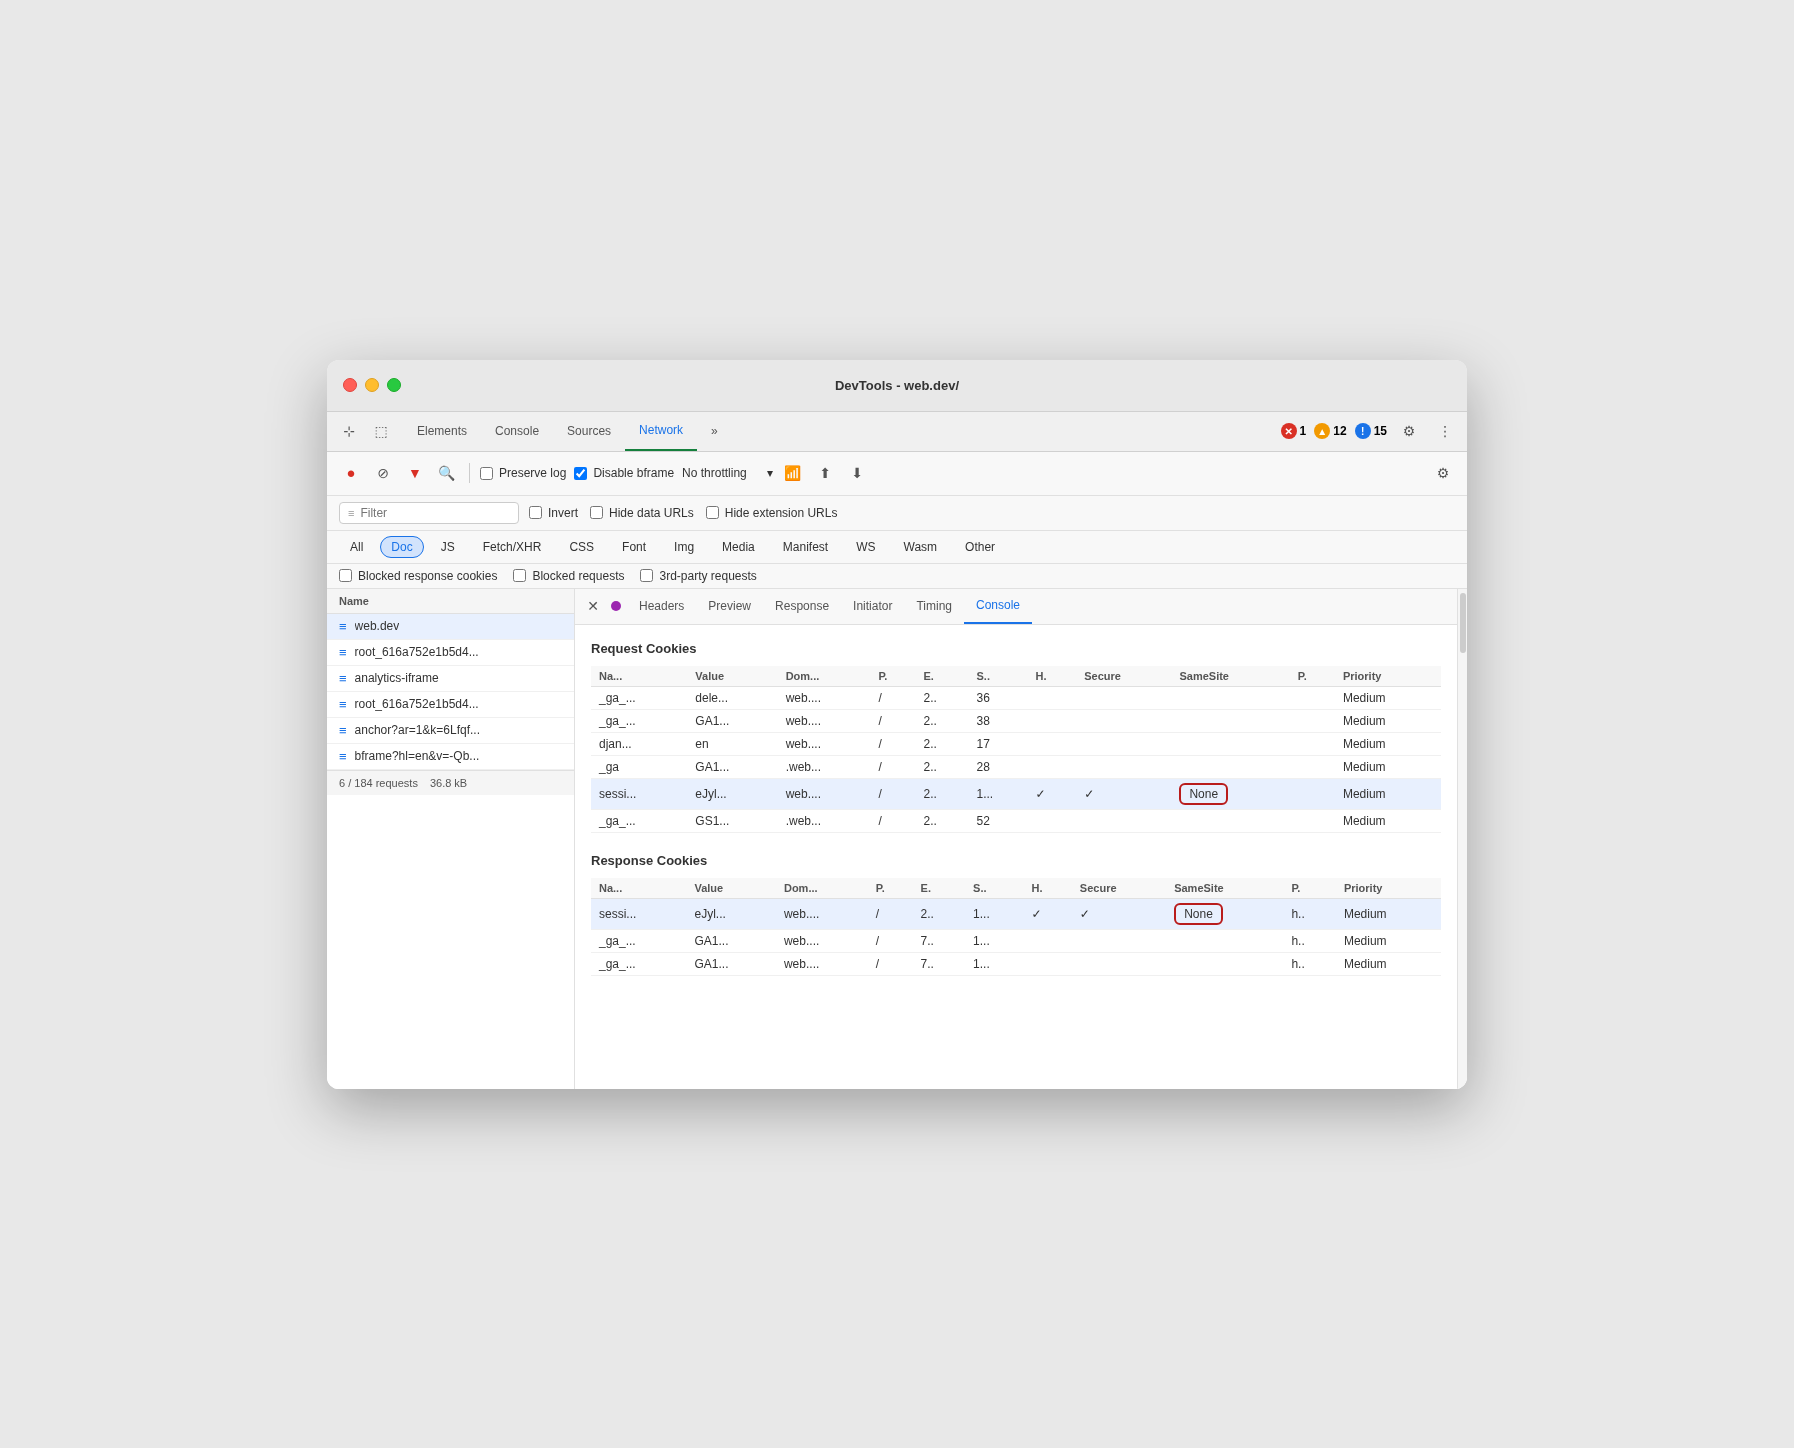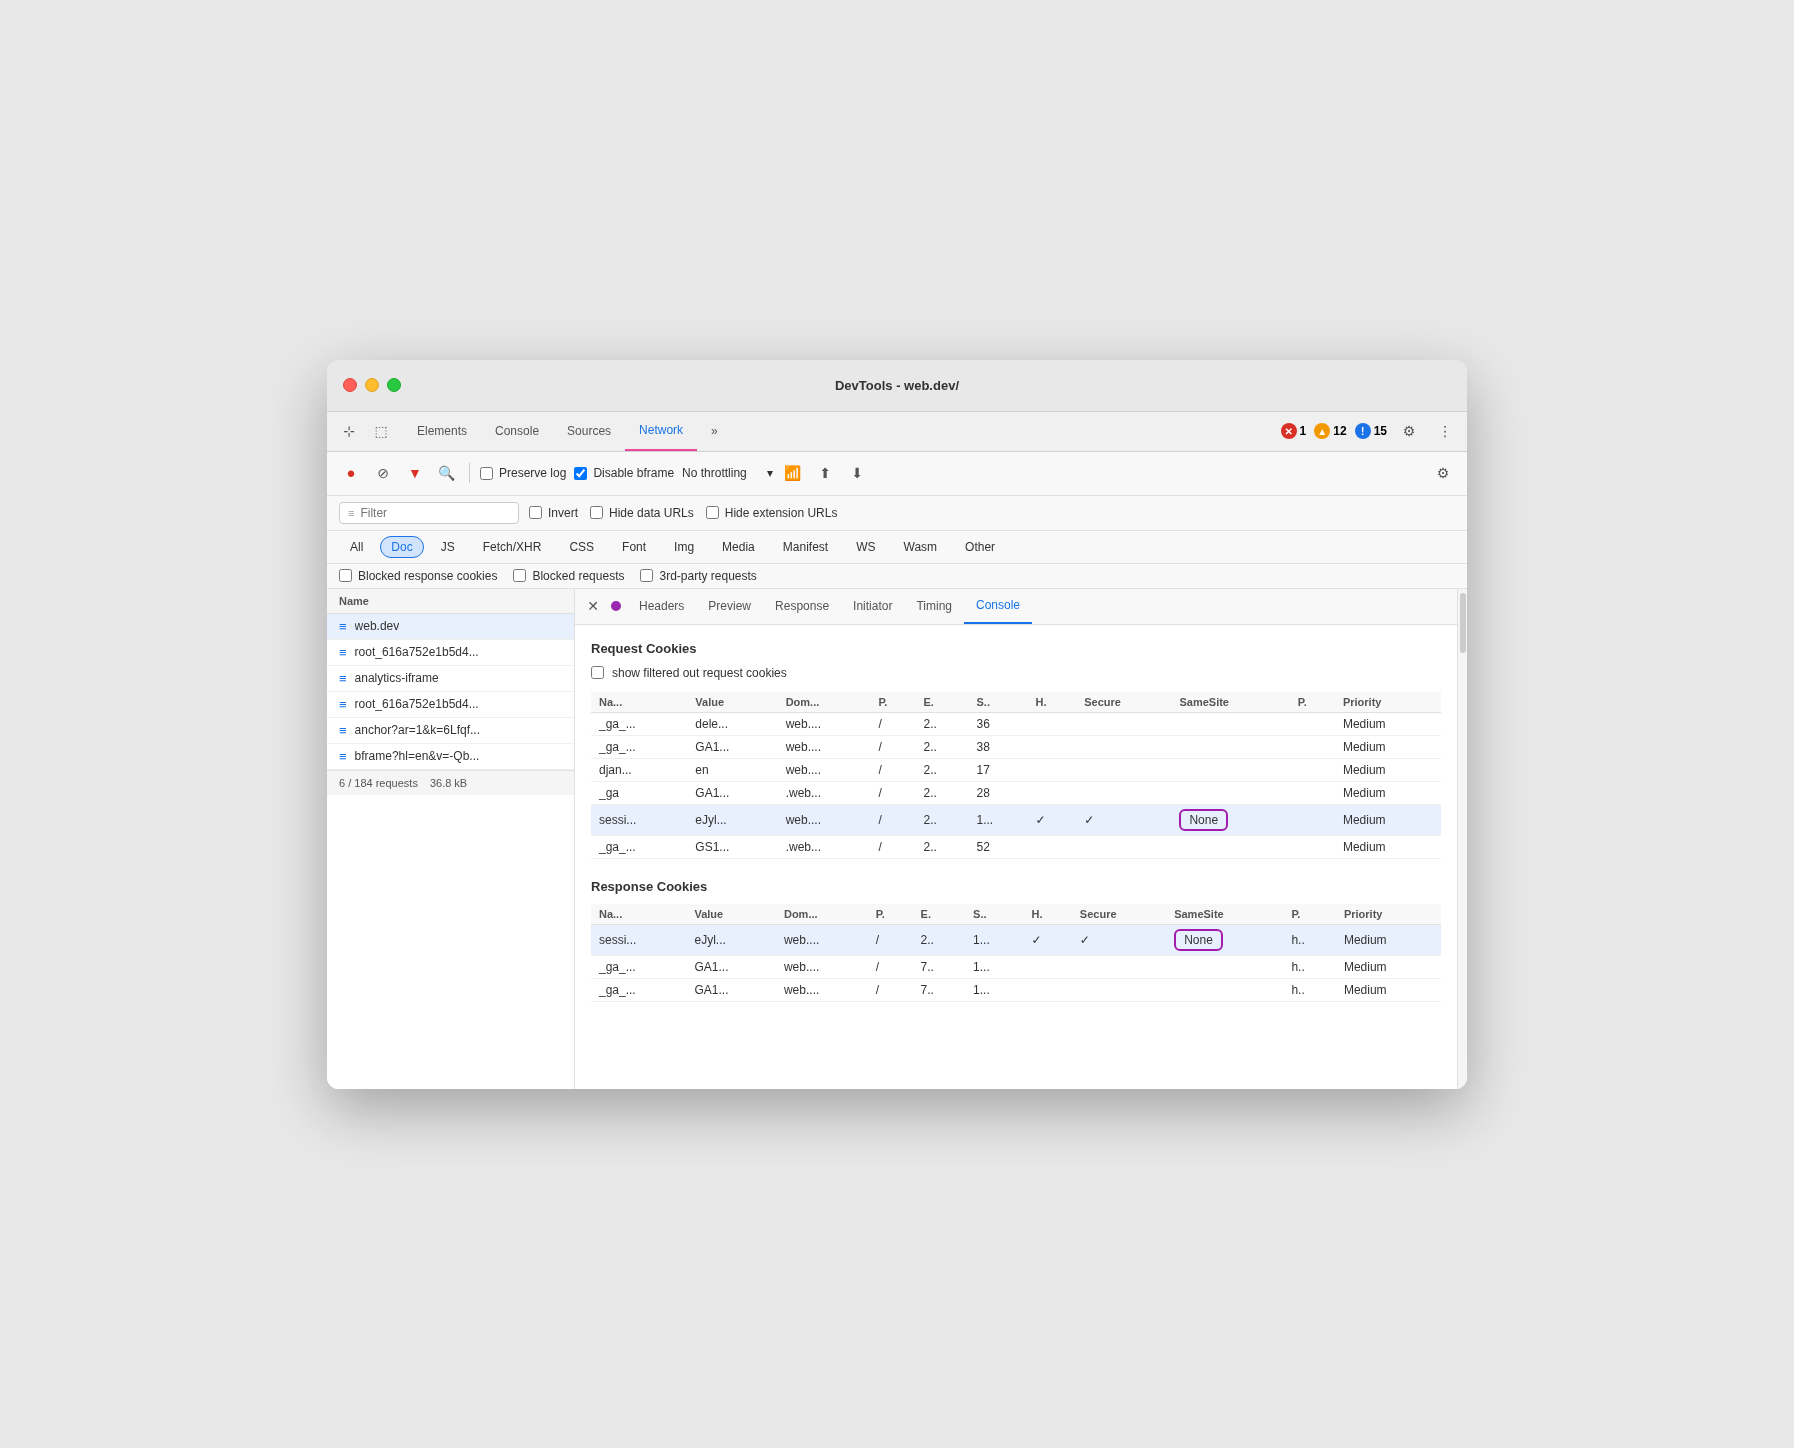--- a/index.html
+++ b/index.html
@@ -87,21 +87,21 @@
       height: 40px;
       display: flex;
       align-items: center;
       font-size: 12px;
       color: #555;
       cursor: pointer;
       white-space: nowrap;
     }
     .tab-item.active {
       color: #1a73e8;
-      border-bottom: 2px solid #ec4899;
+      border-bottom: 2px solid #15803d;
       font-weight: 500;
     }
     .tab-bar-right {
       display: flex;
       align-items: center;
       gap: 8px;
       margin-left: auto;
     }
     .badge {
       display: flex; align-items: center; gap: 3px;
@@ -340,21 +340,21 @@
       padding: 4px 8px;
       border-bottom: 1px solid #f0f0f0;
       color: #333;
       white-space: nowrap;
       max-width: 80px;
       overflow: hidden;
       text-overflow: ellipsis;
     }
     .cookie-table tr.highlighted td { background: #e8f0fe; }
     .samesite-highlighted {
-      border: 2px solid #a21caf;
+      border: 2px solid #b91c1c;
       border-radius: 6px;
       padding: 2px 8px !important;
       display: inline-block;
     }
     .response-section { margin-top: 8px; }
     
     .cookies-panel::-webkit-scrollbar { width: 8px; }
     .cookies-panel::-webkit-scrollbar-track { background: #f5f5f5; }
     .cookies-panel::-webkit-scrollbar-thumb { background: #ccc; border-radius: 4px; }
     
@@ -537,24 +537,20 @@
           <div class="detail-tab">Preview</div>
           <div class="detail-tab">Response</div>
           <div class="detail-tab">Initiator</div>
           <div class="detail-tab">Timing</div>
           <div class="detail-tab active">Console</div>
         </div>
 
         <div class="cookies-panel">
 
           <div class="section-title">Request Cookies</div>
-          <div class="show-filtered-row">
-            <input type="checkbox" style="">
-            <span>show filtered out request cookies</span>
-          </div>
 
           <table class="cookie-table">
             <thead>
               <tr>
                 <th>Na...</th>
                 <th>Value</th>
                 <th>Dom...</th>
                 <th>P.</th>
                 <th>E.</th>
                 <th>S..</th>

